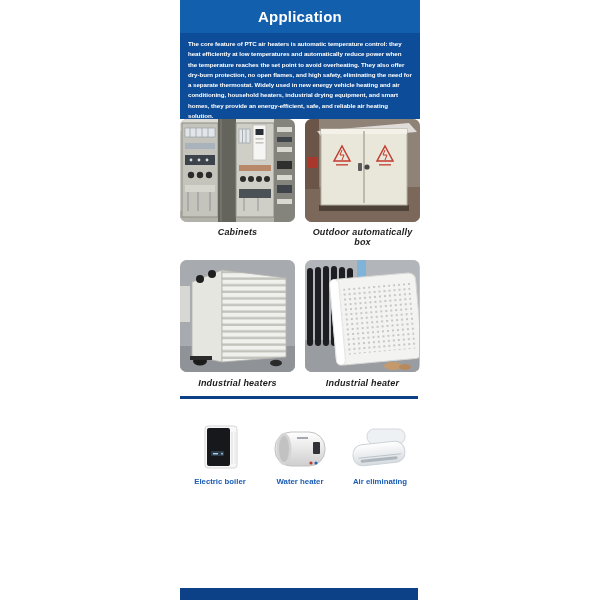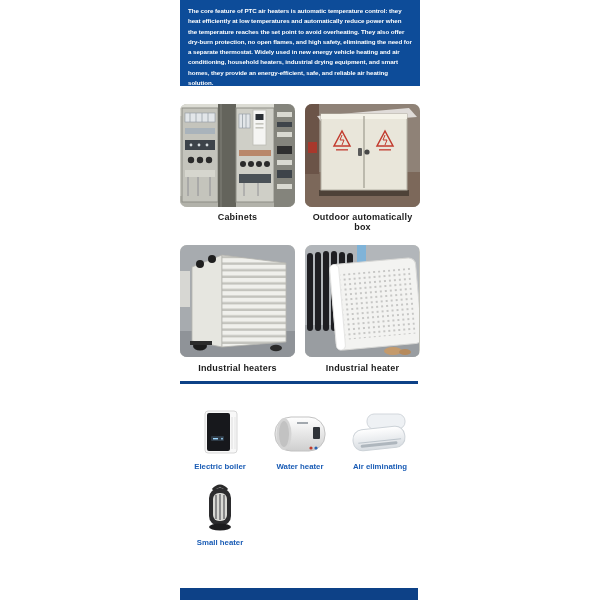--- a/index.html
+++ b/index.html
@@ -10,46 +10,49 @@
 
   
   .app-header { height: 33px; background: #115FAD; display: flex; align-items: center; justify-content: center; }
   .app-header h1 { color: #ffffff; font-size: 15px; font-weight: bold; letter-spacing: 0.2px; }
 
   
   .intro { height: 86px; background: #0D4C99; padding: 6px 8px; overflow: hidden; }
   .intro p { color: #ffffff; font-size: 6.2px; font-weight: bold; line-height: 10.3px; letter-spacing: -0.05px; text-align: left; }
 
   
-  .gallery { margin-top: 18px; display: grid; grid-template-columns: 115px 115px; justify-content: space-between; }
+  .gallery { display: grid; grid-template-columns: 115px 115px; justify-content: space-between; font-style: italic; }
   .gallery-item { display: block; }
   .photo { width: 115px; border-radius: 7px; overflow: hidden; background: #c5c5bd; }
   .photo svg { display: block; }
   .gallery-item:nth-child(-n+2) .photo { height: 103px; }
   .gallery-item:nth-child(n+3) .photo { height: 112px; }
   .gallery-item figcaption { text-align: center; font-size: 9px; font-weight: bold; color: #1c1c1c; letter-spacing: 0.2px; padding: 5px 0 13px; }
   .gallery-item:nth-child(n+3) figcaption { padding: 6px 0 8px; }
 
   
   .divider-top { height: 3px; background: #0D4187; width: 238px; }
   .bottom-bar { position: absolute; left: 0; bottom: 0; width: 238px; height: 12px; background: #0D4187; }
 
   
-  .products { padding-top: 24px; display: grid; grid-template-columns: repeat(3, 1fr); row-gap: 8px; }
+  .products { padding-top: 24px; display: grid; grid-template-columns: repeat(3, 1fr); row-gap: 19px; }
   .product { display: flex; flex-direction: column; align-items: center; }
   .product-photo { height: 47px; display: flex; align-items: flex-end; justify-content: center; }
   .product:nth-child(n+4) .product-photo { height: 52px; }
   .product-label { margin-top: 7px; font-size: 7.8px; font-weight: bold; color: #1A5CB5; white-space: nowrap; }
 </style>
 </head>
 <body>
 
 <div class="canvas">
   <div class="column">
 
+    <header class="app-header">
+      <h1>Application</h1>
+    </header>
 
     <section class="intro">
       <p>The core feature of PTC air heaters is automatic temperature control: they heat efficiently at low temperatures and automatically reduce power when the temperature reaches the set point to avoid overheating. They also offer dry-burn protection, no open flames, and high safety, eliminating the need for a separate thermostat. Widely used in new energy vehicle heating and air conditioning, household heaters, industrial drying equipment, and smart homes, they provide an energy-efficient, safe, and reliable air heating solution.</p>
     </section>
 
     <section class="gallery">
 
       <figure class="gallery-item">
         <div class="photo">
           <svg viewBox="0 0 115 103" width="115" height="103">
@@ -247,35 +250,19 @@
             <g transform="rotate(-6 28 28)">
               <rect x="2" y="17" width="52" height="21" rx="9.5" fill="url(#acg)" stroke="#ccd2d7"></rect>
               <line x1="7" y1="30" x2="50" y2="30" stroke="#bcc4cb"></line>
               <rect x="9" y="32" width="37" height="3" rx="1.5" fill="#aeb6bd"></rect>
             </g>
           </svg>
         </div>
         <div class="product-label">Air eliminating</div>
       </div>
 
-      <div class="product">
-        <div class="product-photo">
-          <svg viewBox="0 0 36 50" width="36" height="50">
-            <path d="M11 9 q7 -8 14 0" stroke="#2b2b2b" stroke-width="3" fill="none"></path>
-            <rect x="7" y="7" width="22" height="38" rx="10" fill="#2c2c2e"></rect>
-            <rect x="11" y="12" width="14" height="28" rx="6" fill="#d9d9d5"></rect>
-            <g stroke="#55555a" stroke-width="1.2">
-              <line x1="14" y1="14" x2="14" y2="38"></line>
-              <line x1="18" y1="13" x2="18" y2="39"></line>
-              <line x1="22" y1="14" x2="22" y2="38"></line>
-            </g>
-            <ellipse cx="18" cy="46" rx="11" ry="3.5" fill="#1d1d1f"></ellipse>
-          </svg>
-        </div>
-        <div class="product-label">Small heater</div>
-      </div>
 
 
     </section>
 
     <div class="bottom-bar"></div>
   </div>
 </div>
 
 </body></html>

